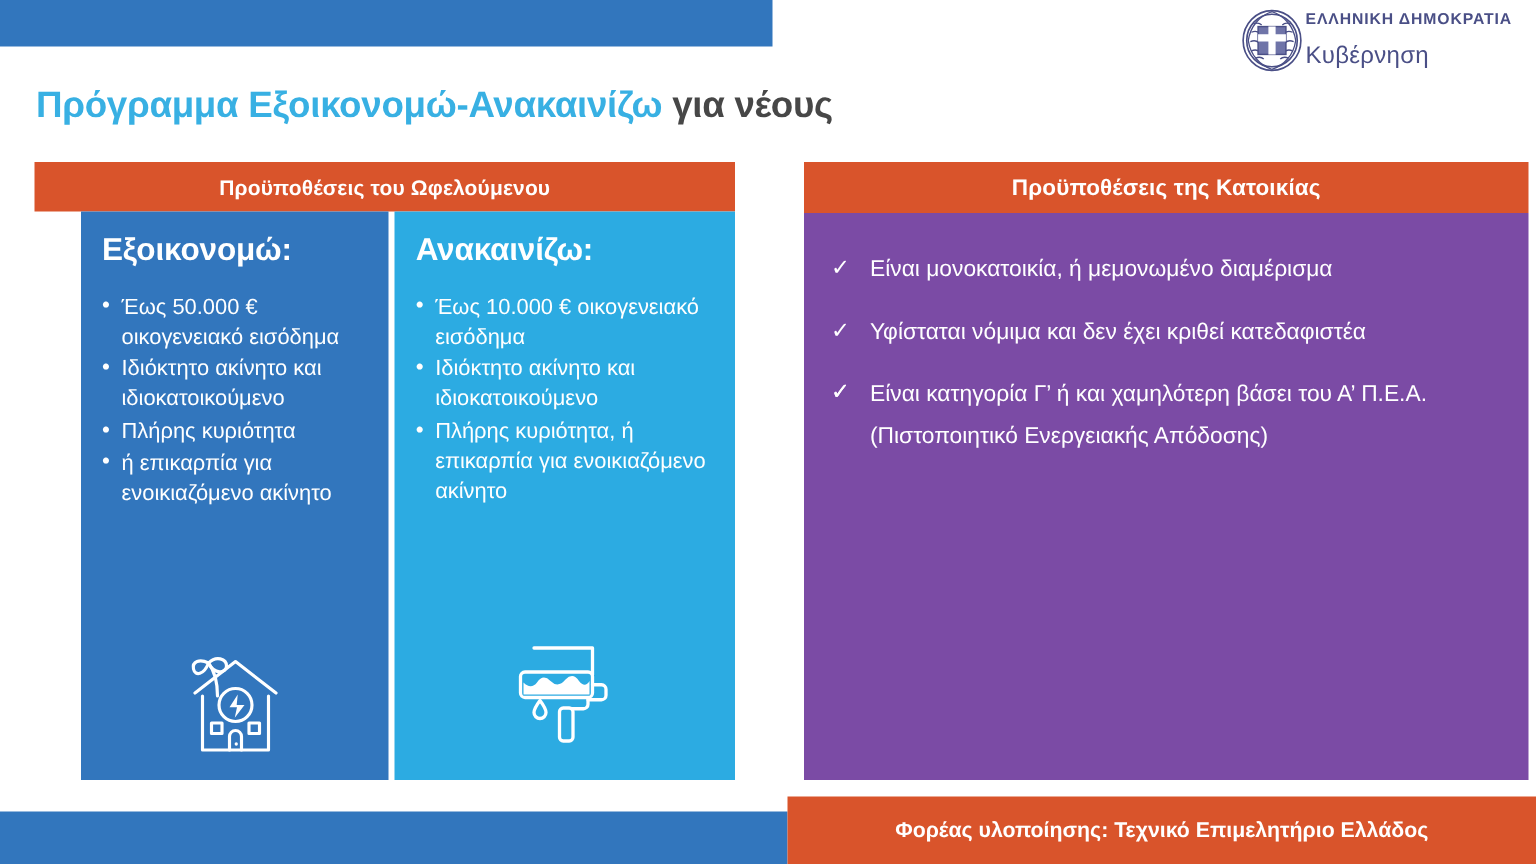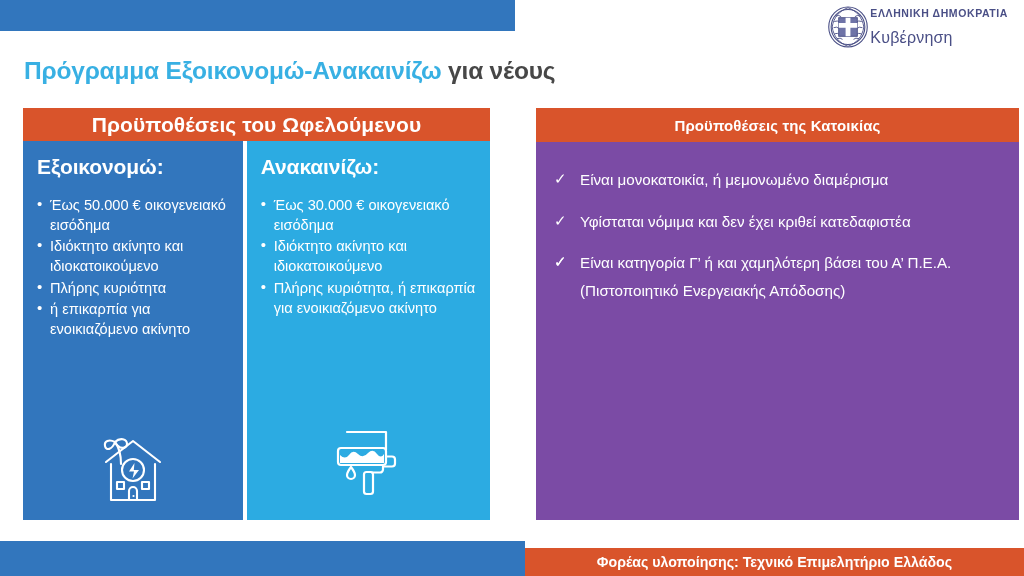--- a/index.html
+++ b/index.html
@@ -62,26 +62,27 @@
   }
 
   
   .card-left{
     position:absolute;
     left:23px; top:108px;
     width:467px; height:412px;
   }
   .card-left .bar-head{
     height:33px;
-    font-size:21px;
+    font-size:14px;
   }
   .left-cols{
     display:flex;
     height:379px;
     gap:4px;
+    margin-left:31px;
   }
   .col{
     position:relative;
     padding:12px 14px 0 14px;
     overflow:hidden;
   }
   .col-save{ width:231px; background:#3276bd; }
   .col-renew{ width:256px; background:#2cabe2; }
 
   .col-title{
@@ -151,21 +152,21 @@
   
   .footer-blue{
     position:absolute;
     left:0; bottom:0;
     width:525px; height:35px;
     background:#3276bd;
   }
   .footer-orange{
     position:absolute;
     left:525px; bottom:0;
-    width:499px; height:28px;
+    width:499px; height:45px;
     background:#d9542b;
     color:#ffffff;
     font-weight:bold;
     font-size:14.2px;
     display:flex;
     align-items:center;
     justify-content:center;
   }
 </style>
 </head>
@@ -225,21 +226,21 @@
           <path d="M25 34 C25 22 22 16 19 12"></path>
           <path d="M19 12 C13 9 8 11 9 16 C10 21 16 20 19 12 Z"></path>
           <path d="M19 12 C24 7 31 9 31 14 C31 19 23 20 19 12 Z"></path>
         </svg>
       </div>
     </div>
 
     <div class="col col-renew">
       <div class="col-title">Ανακαινίζω:</div>
       <ul class="bullets">
-        <li>Έως 30.000 € οικογενειακό εισόδημα</li>
+        <li>Έως 10.000 € οικογενειακό εισόδημα</li>
         <li>Ιδιόκτητο ακίνητο και ιδιοκατοικούμενο</li>
         <li>Πλήρης κυριότητα, ή επικαρπία για ενοικιαζόμενο ακίνητο</li>
       </ul>
       <div class="col-icon">
         <svg width="82" height="70" viewBox="0 0 82 70" fill="none" stroke="#ffffff" stroke-width="2.2" stroke-linecap="round" stroke-linejoin="round" aria-hidden="true">
           <path d="M20 4 H59 V22"></path>
           <rect x="11" y="20" width="48" height="17" rx="3"></rect>
           <path d="M13 27 q5 5 9 0 q4 -6 9 -1 q5 5 10 -1 q5 -5 9 1 q4 5 7 0 V35 H13 Z" fill="#ffffff" stroke="none"></path>
           <path d="M59 28.5 h6 a3 3 0 0 1 3 3 v4 a3 3 0 0 1 -3 3 h-9"></path>
           <path d="M56 38.5 v3 a3 3 0 0 1 -3 3 h-8"></path>

